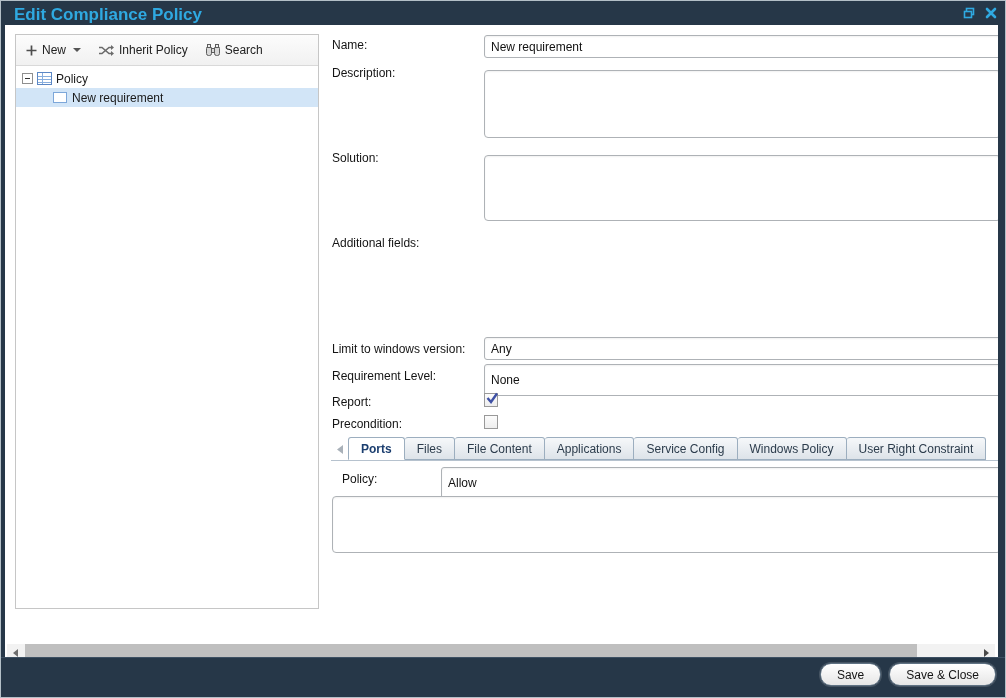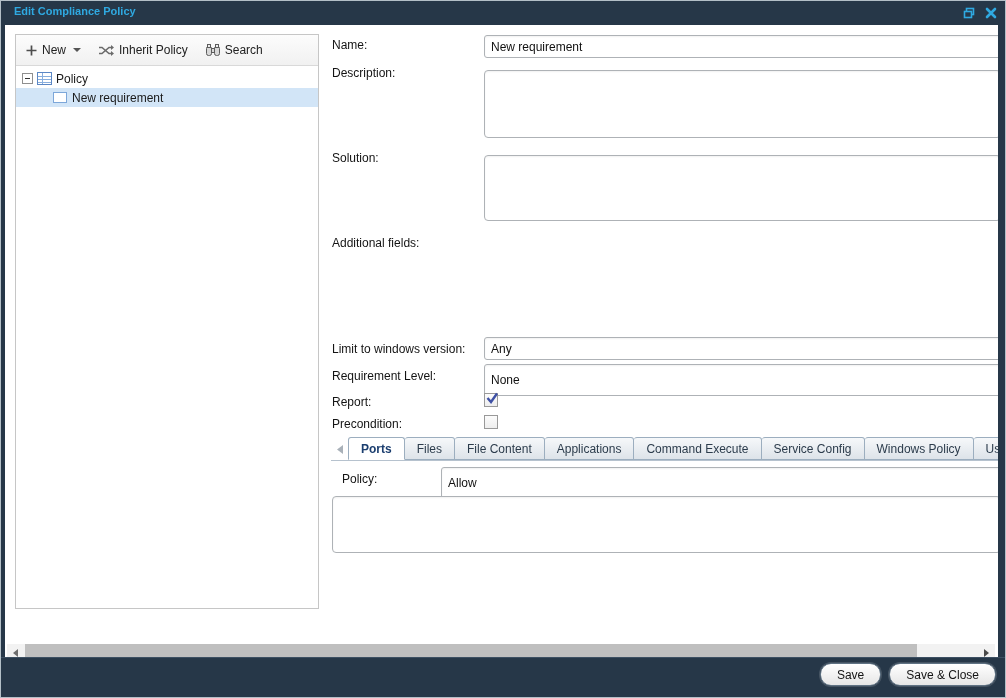--- a/index.html
+++ b/index.html
@@ -10,21 +10,21 @@
     position: relative; width: 1006px; height: 698px;
     background: #263748;
     border: 1px solid #b3bfc7;
     overflow: hidden;
   }
 
   
   .titlebar { position:absolute; top:0; left:0; right:0; height:24px; }
   .titlebar .title {
     position:absolute; left:13px; top:4px;
-    color:#2fa9e1; font-weight:bold; font-size:11px;
+    color:#2fa9e1; font-weight:bold; font-size:17px;
   }
   .win-btns { position:absolute; right:8px; top:5px; display:flex; gap:9px; align-items:center; }
   .win-btn { width:13px; height:13px; color:#2fa9e1; cursor:pointer; display:flex; align-items:center; justify-content:center; }
 
   
   .content {
     position:absolute; top:24px; left:4px; right:7px; bottom:34px;
     background:#ffffff; overflow:hidden;
   }
 
@@ -218,21 +218,20 @@
     <div class="tab-strip">
       <span class="tab-scroll-left">
         <svg width="8" height="9" viewBox="0 0 8 9">
             <path d="M7 0 L1 4.5 L7 9 Z" fill="#a9b1b9"></path>
           </svg>
       </span>
       <div class="tab active">Ports</div>
       <div class="tab">Files</div>
       <div class="tab">File Content</div>
       <div class="tab">Applications</div>
-      <div class="tab">Command Execute</div>
       <div class="tab">Service Config</div>
       <div class="tab">Windows Policy</div>
       <div class="tab">User Right Constraint</div>
     </div>
 
     <span class="form-label" style="left:337px; top:447px;">Policy:</span>
     <input class="combo" style="left: 436px; top: 442px; height: 32px;" value="Allow">
     <textarea class="tarea" style="left: 327px; top: 471px; height: 57px;"></textarea>
 
     <div class="hscroll">

